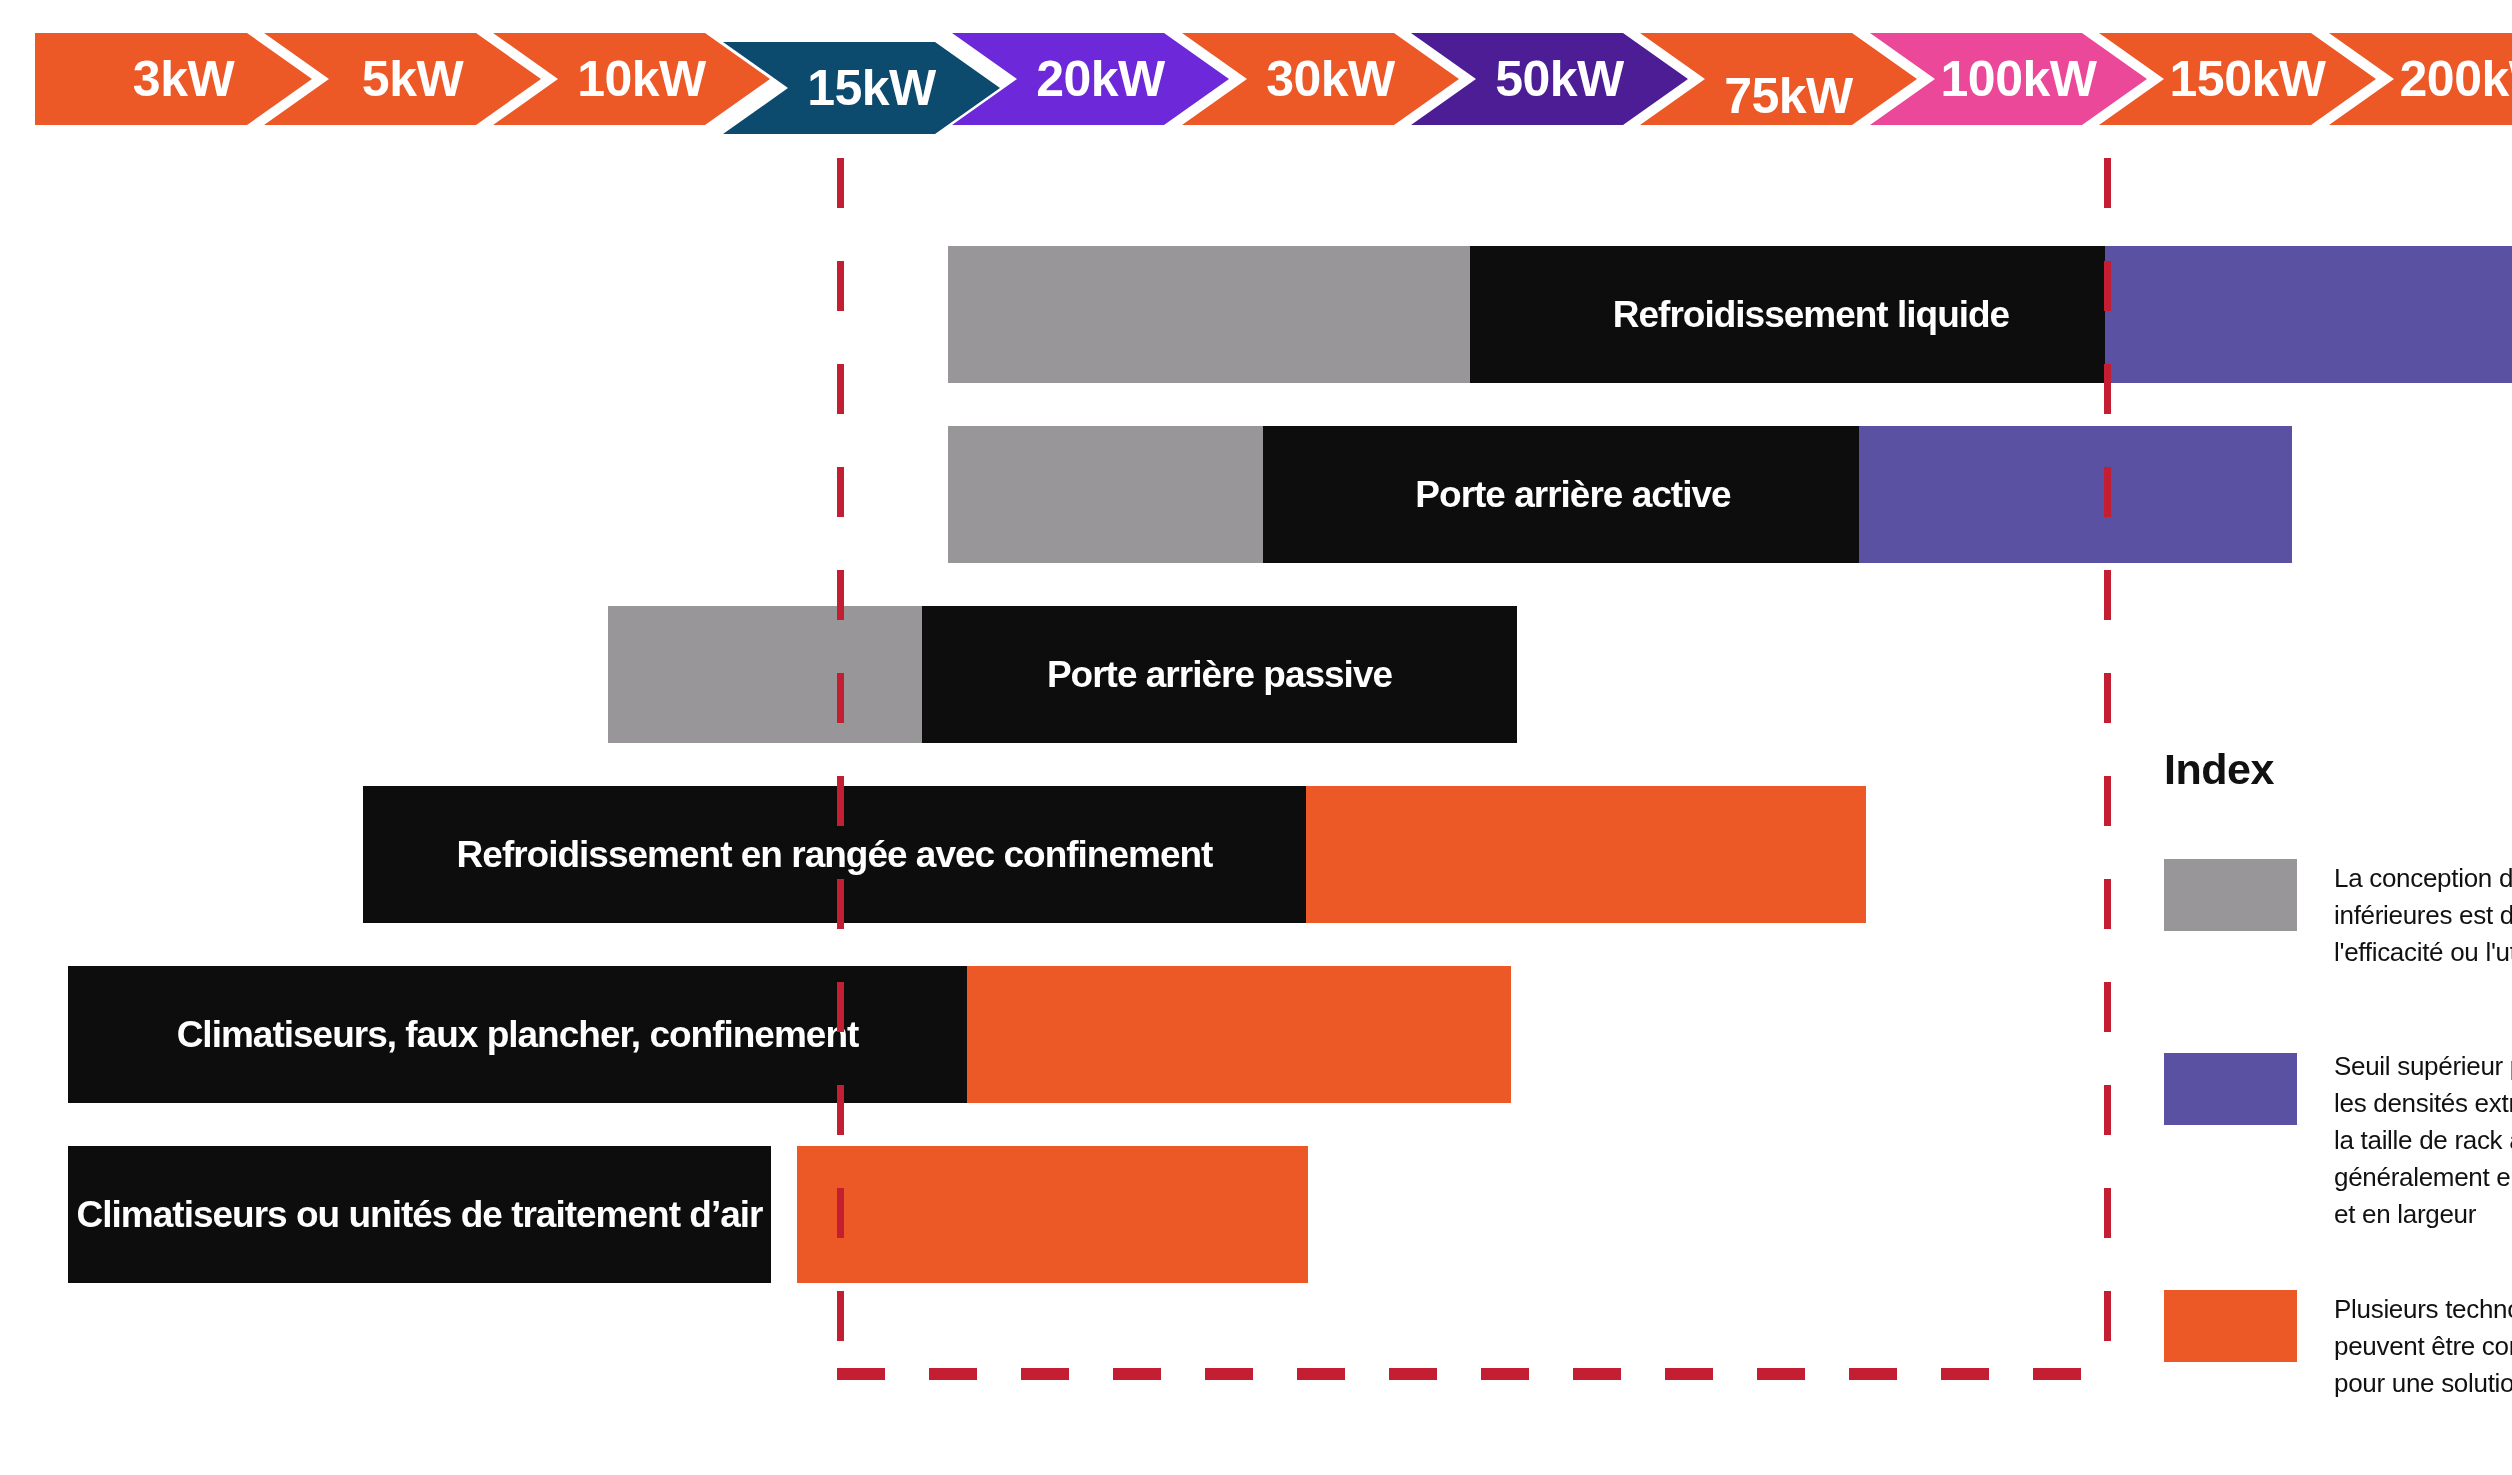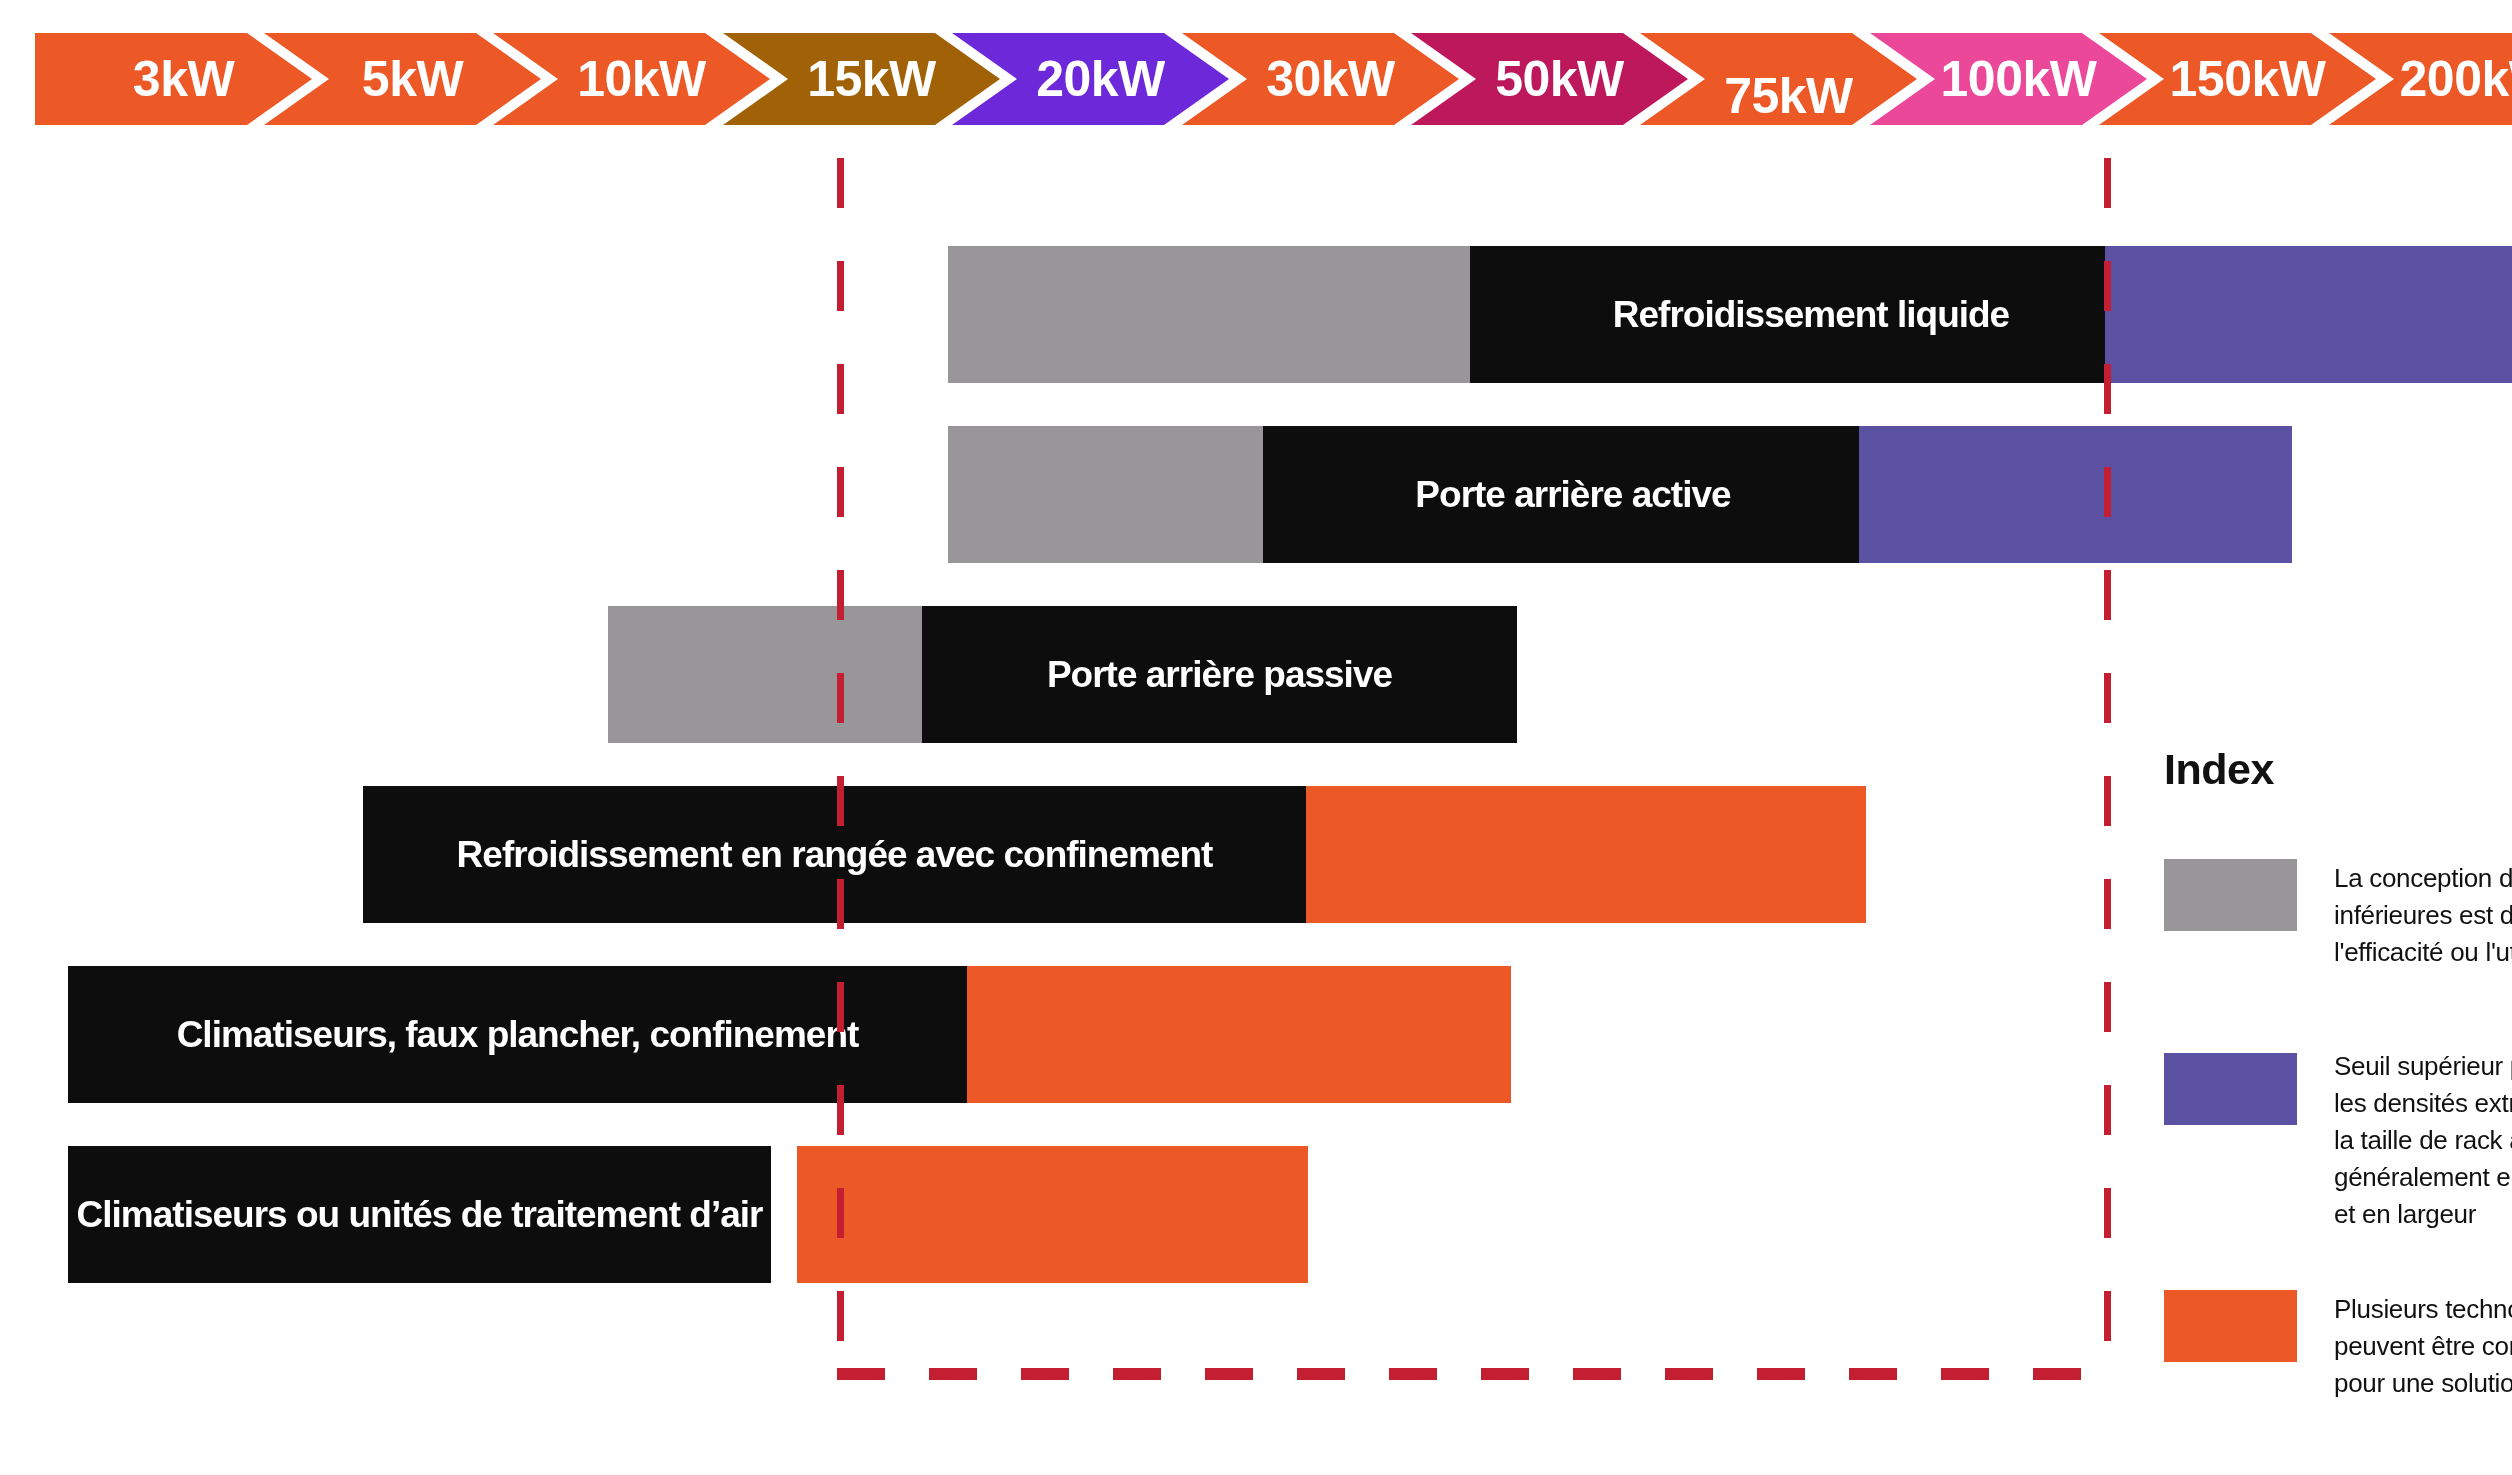--- a/index.html
+++ b/index.html
@@ -52,30 +52,30 @@
   <div id="axis">
       <div class="axis-seg first" style="left: 35px; top: 33px; width: 277px; background: rgb(237, 88, 39);">
         <span class="axis-label">3kW</span>
       </div>
       <div class="axis-seg" style="left: 264px; top: 33px; width: 277px; background: rgb(237, 88, 39);">
         <span class="axis-label">5kW</span>
       </div>
       <div class="axis-seg" style="left: 493px; top: 33px; width: 277px; background: rgb(237, 88, 39);">
         <span class="axis-label">10kW</span>
       </div>
-      <div class="axis-seg" style="left: 723px; top: 33px; width: 277px; background: #a16207;">
+      <div class="axis-seg" style="left: 723px; top: 42px; width: 277px; background: #0c4a6e;">
         <span class="axis-label">15kW</span>
       </div>
       <div class="axis-seg" style="left: 952px; top: 33px; width: 277px; background: #6d28d9;">
         <span class="axis-label">20kW</span>
       </div>
       <div class="axis-seg" style="left: 1182px; top: 33px; width: 277px; background: rgb(237, 88, 39);">
         <span class="axis-label">30kW</span>
       </div>
-      <div class="axis-seg" style="left: 1411px; top: 33px; width: 277px; background: #be185d; align-items: center;">
+      <div class="axis-seg" style="left: 1411px; top: 33px; width: 277px; background: #4c1d95; align-items: center;">
         <span class="axis-label">50kW</span>
       </div>
       <div class="axis-seg" style="left: 1640px; top: 33px; width: 277px; background: rgb(237, 88, 39); align-items: flex-end;">
         <span class="axis-label">75kW</span>
       </div>
       <div class="axis-seg" style="left: 1870px; top: 33px; width: 277px; background: #ec4899;">
         <span class="axis-label">100kW</span>
       </div>
       <div class="axis-seg" style="left: 2099px; top: 33px; width: 277px; background: rgb(237, 88, 39);">
         <span class="axis-label">150kW</span>

